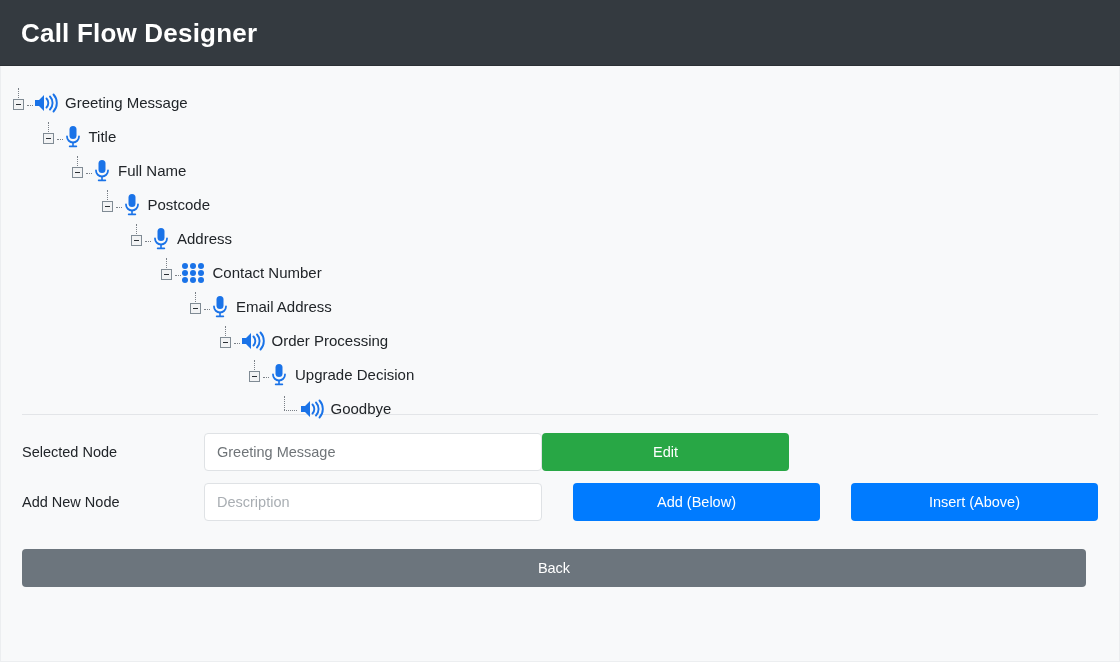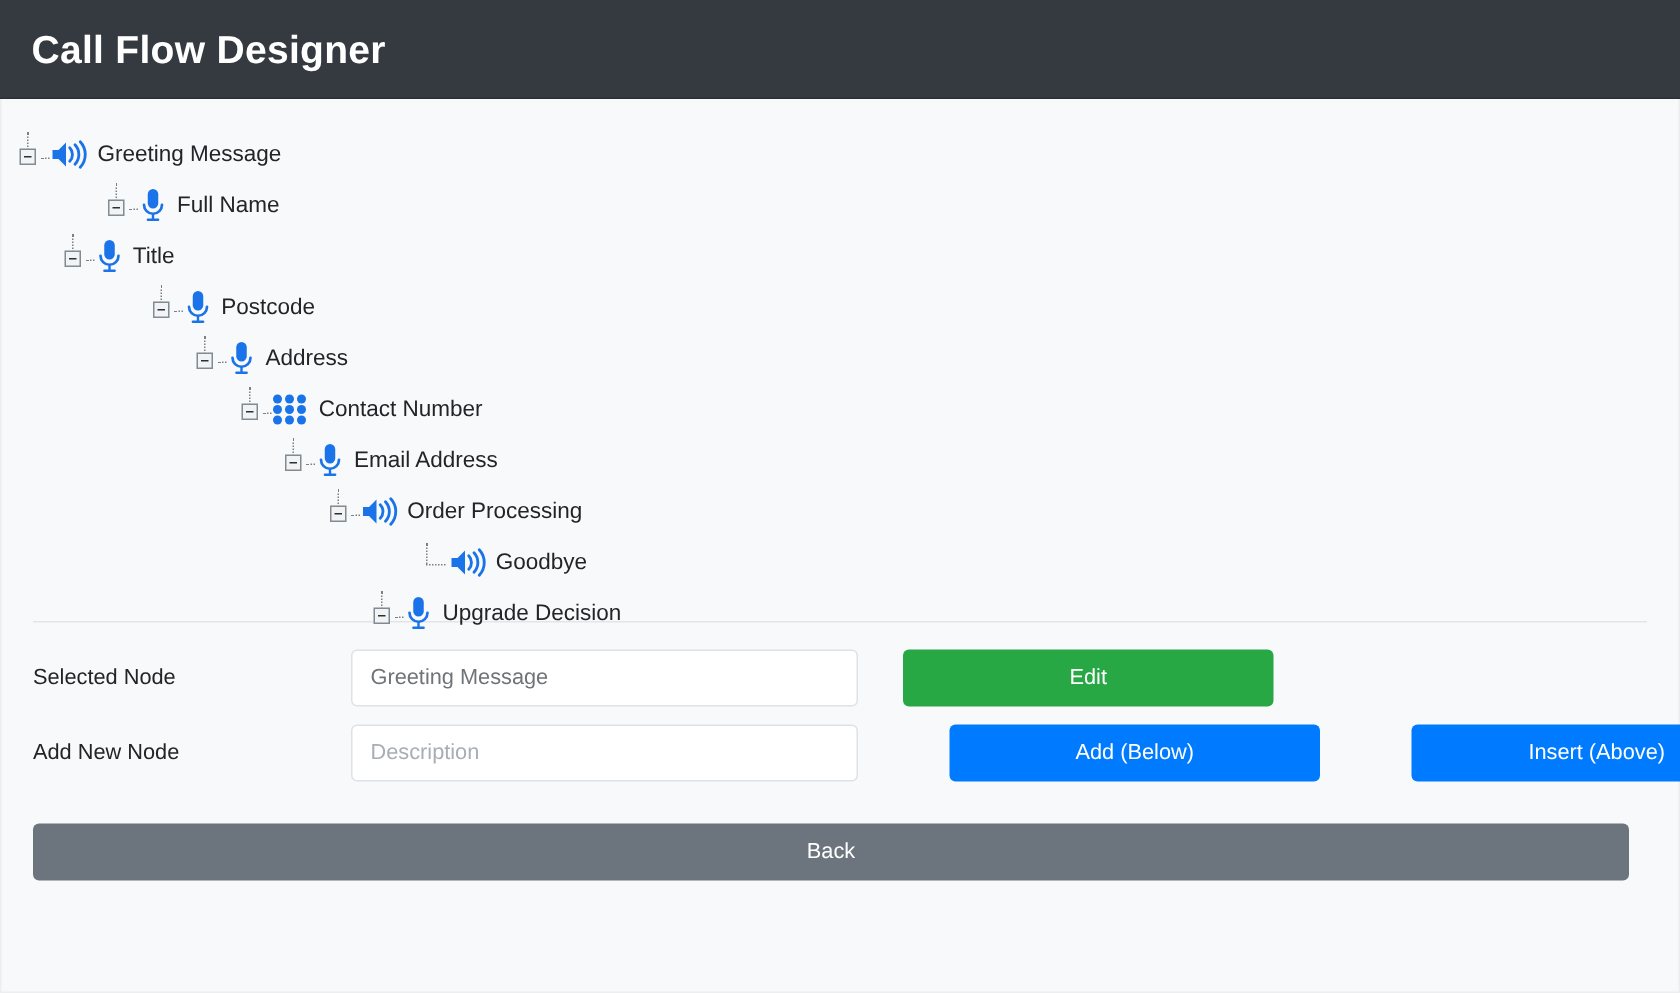--- a/index.html
+++ b/index.html
@@ -161,21 +161,20 @@
   }
 
   
   .form {
     padding: 18px 21px 0 21px;
   }
   .form-row {
     display: flex;
     align-items: center;
     margin-bottom: 12px;
-    gap: 30px;
   }
   .form-label {
     width: 182px;
     flex: 0 0 182px;
     font-size: 14.5px;
     color: #212529;
   }
   .form-input {
     width: 338px;
     flex: 0 0 338px;
@@ -250,53 +249,53 @@
                 <path d="M2 8 h4 L11 3 v16 L6 14 H2 Z" fill="#1a73e8"></path>
                 <path d="M13.5 6.5 a6.5 6.5 0 0 1 0 9" stroke="#1a73e8" stroke-width="1.9" fill="none" stroke-linecap="round"></path>
                 <path d="M17 4.5 a9.5 9.5 0 0 1 0 13" stroke="#1a73e8" stroke-width="1.9" fill="none" stroke-linecap="round"></path>
                 <path d="M20.5 2.5 a12.5 12.5 0 0 1 0 17" stroke="#1a73e8" stroke-width="1.9" fill="none" stroke-linecap="round"></path>
               </svg>
             </span>
             <span class="node-label">Greeting Message</span>
           </div>
         </div>
         <div class="tree-row">
+          <div class="node-inner" style="margin-left: 39.5px;">
+            <span class="connector">
+              <span class="v-stub"></span>
+              <span class="h-stub"></span>
+              <span class="toggle-box"></span>
+            </span>
+            <span class="node-icon icon-mic">
+              <svg viewBox="0 0 20 26" width="20" height="26" aria-hidden="true">
+                <rect x="6.5" y="2" width="7" height="13" rx="3.5" fill="#1a73e8"></rect>
+                <path d="M4 12.5 a6 6 0 0 0 12 0" stroke="#1a73e8" stroke-width="1.8" fill="none" stroke-linecap="round"></path>
+                <rect x="9.2" y="18" width="1.6" height="4" fill="#1a73e8"></rect>
+                <rect x="5.8" y="21.6" width="8.4" height="1.7" rx="0.8" fill="#1a73e8"></rect>
+              </svg>
+            </span>
+            <span class="node-label">Title</span>
+          </div>
+        </div>
+        <div class="tree-row">
           <div class="node-inner" style="margin-left: 69px;">
             <span class="connector">
               <span class="v-stub"></span>
               <span class="h-stub"></span>
               <span class="toggle-box"></span>
             </span>
             <span class="node-icon icon-mic">
               <svg viewBox="0 0 20 26" width="20" height="26" aria-hidden="true">
                 <rect x="6.5" y="2" width="7" height="13" rx="3.5" fill="#1a73e8"></rect>
                 <path d="M4 12.5 a6 6 0 0 0 12 0" stroke="#1a73e8" stroke-width="1.8" fill="none" stroke-linecap="round"></path>
                 <rect x="9.2" y="18" width="1.6" height="4" fill="#1a73e8"></rect>
                 <rect x="5.8" y="21.6" width="8.4" height="1.7" rx="0.8" fill="#1a73e8"></rect>
               </svg>
             </span>
             <span class="node-label">Full Name</span>
-          </div>
-        </div>
-        <div class="tree-row">
-          <div class="node-inner" style="margin-left: 39.5px;">
-            <span class="connector">
-              <span class="v-stub"></span>
-              <span class="h-stub"></span>
-              <span class="toggle-box"></span>
-            </span>
-            <span class="node-icon icon-mic">
-              <svg viewBox="0 0 20 26" width="20" height="26" aria-hidden="true">
-                <rect x="6.5" y="2" width="7" height="13" rx="3.5" fill="#1a73e8"></rect>
-                <path d="M4 12.5 a6 6 0 0 0 12 0" stroke="#1a73e8" stroke-width="1.8" fill="none" stroke-linecap="round"></path>
-                <rect x="9.2" y="18" width="1.6" height="4" fill="#1a73e8"></rect>
-                <rect x="5.8" y="21.6" width="8.4" height="1.7" rx="0.8" fill="#1a73e8"></rect>
-              </svg>
-            </span>
-            <span class="node-label">Title</span>
           </div>
         </div>
         <div class="tree-row">
           <div class="node-inner" style="margin-left: 98.5px;">
             <span class="connector">
               <span class="v-stub"></span>
               <span class="h-stub"></span>
               <span class="toggle-box"></span>
             </span>
             <span class="node-icon icon-mic">
@@ -381,54 +380,54 @@
                 <path d="M2 8 h4 L11 3 v16 L6 14 H2 Z" fill="#1a73e8"></path>
                 <path d="M13.5 6.5 a6.5 6.5 0 0 1 0 9" stroke="#1a73e8" stroke-width="1.9" fill="none" stroke-linecap="round"></path>
                 <path d="M17 4.5 a9.5 9.5 0 0 1 0 13" stroke="#1a73e8" stroke-width="1.9" fill="none" stroke-linecap="round"></path>
                 <path d="M20.5 2.5 a12.5 12.5 0 0 1 0 17" stroke="#1a73e8" stroke-width="1.9" fill="none" stroke-linecap="round"></path>
               </svg>
             </span>
             <span class="node-label">Order Processing</span>
           </div>
         </div>
         <div class="tree-row">
+          <div class="node-inner" style="margin-left: 246px;">
+            <span class="connector">
+              <span class="v-stub"></span>
+              <span class="h-stub"></span>
+              <span class="toggle-box"></span>
+            </span>
+            <span class="node-icon icon-mic">
+              <svg viewBox="0 0 20 26" width="20" height="26" aria-hidden="true">
+                <rect x="6.5" y="2" width="7" height="13" rx="3.5" fill="#1a73e8"></rect>
+                <path d="M4 12.5 a6 6 0 0 0 12 0" stroke="#1a73e8" stroke-width="1.8" fill="none" stroke-linecap="round"></path>
+                <rect x="9.2" y="18" width="1.6" height="4" fill="#1a73e8"></rect>
+                <rect x="5.8" y="21.6" width="8.4" height="1.7" rx="0.8" fill="#1a73e8"></rect>
+              </svg>
+            </span>
+            <span class="node-label">Upgrade Decision</span>
+          </div>
+        </div>
+        <div class="tree-row">
           <div class="node-inner" style="margin-left: 275.5px;">
             <span class="connector leaf">
               <span class="v-stub"></span>
               <span class="h-stub"></span>
             </span>
             <span class="node-icon icon-speaker">
               <svg viewBox="0 0 26 22" width="26" height="22" aria-hidden="true">
                 <path d="M2 8 h4 L11 3 v16 L6 14 H2 Z" fill="#1a73e8"></path>
                 <path d="M13.5 6.5 a6.5 6.5 0 0 1 0 9" stroke="#1a73e8" stroke-width="1.9" fill="none" stroke-linecap="round"></path>
                 <path d="M17 4.5 a9.5 9.5 0 0 1 0 13" stroke="#1a73e8" stroke-width="1.9" fill="none" stroke-linecap="round"></path>
                 <path d="M20.5 2.5 a12.5 12.5 0 0 1 0 17" stroke="#1a73e8" stroke-width="1.9" fill="none" stroke-linecap="round"></path>
               </svg>
             </span>
             <span class="node-label">Goodbye</span>
           </div>
         </div>
-        <div class="tree-row">
-          <div class="node-inner" style="margin-left: 246px;">
-            <span class="connector">
-              <span class="v-stub"></span>
-              <span class="h-stub"></span>
-              <span class="toggle-box"></span>
-            </span>
-            <span class="node-icon icon-mic">
-              <svg viewBox="0 0 20 26" width="20" height="26" aria-hidden="true">
-                <rect x="6.5" y="2" width="7" height="13" rx="3.5" fill="#1a73e8"></rect>
-                <path d="M4 12.5 a6 6 0 0 0 12 0" stroke="#1a73e8" stroke-width="1.8" fill="none" stroke-linecap="round"></path>
-                <rect x="9.2" y="18" width="1.6" height="4" fill="#1a73e8"></rect>
-                <rect x="5.8" y="21.6" width="8.4" height="1.7" rx="0.8" fill="#1a73e8"></rect>
-              </svg>
-            </span>
-            <span class="node-label">Upgrade Decision</span>
-          </div>
-        </div>
       </div>
 
     <div class="divider"></div>
 
     <div class="form">
 
       <div class="form-row">
         <span class="form-label">Selected Node</span>
         <input class="form-input" type="text" value="Greeting Message" style="">
         <button class="btn btn-edit">Edit</button>

